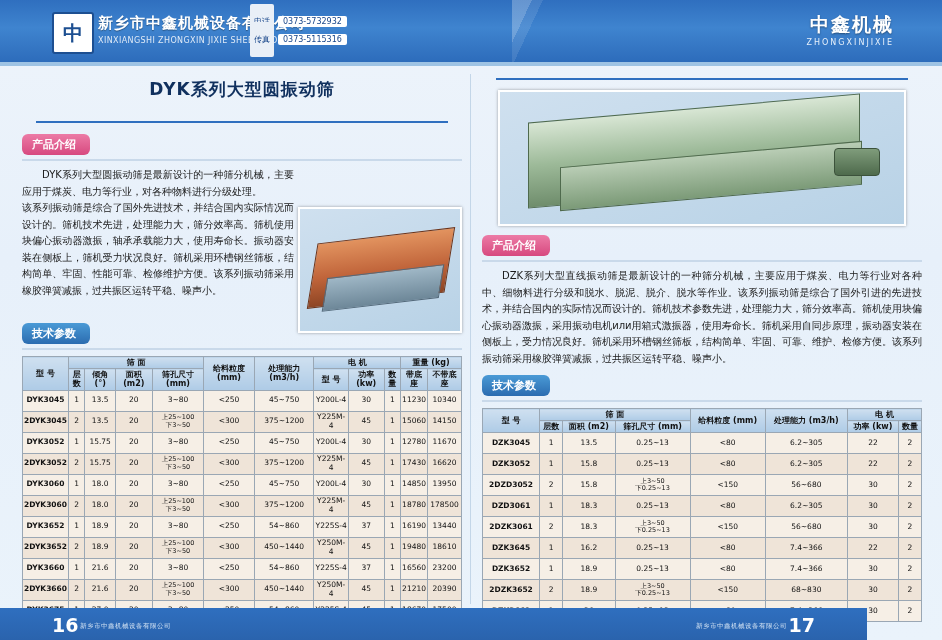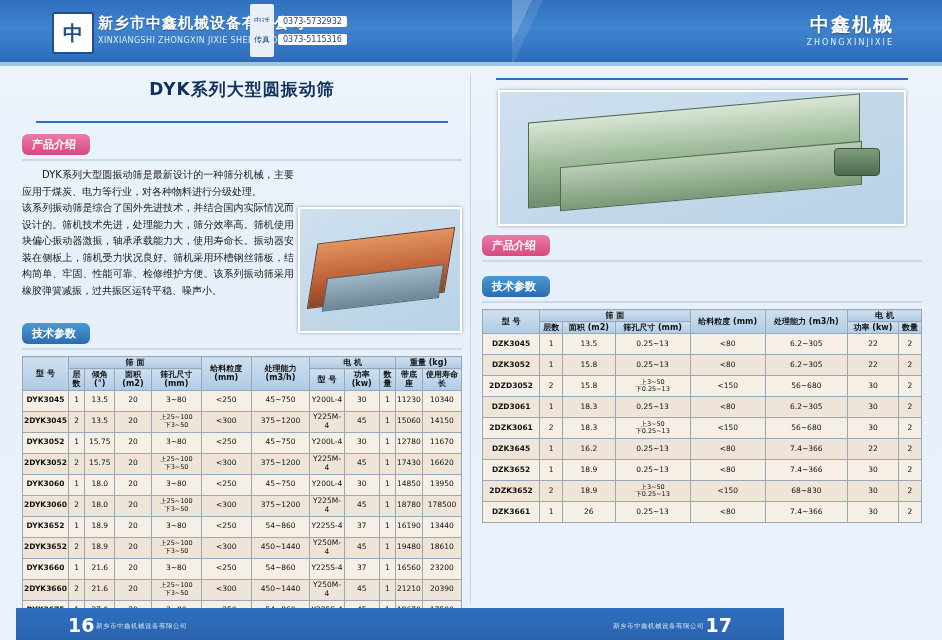--- a/index.html
+++ b/index.html
@@ -115,21 +115,21 @@
   }
   thead th{background:linear-gradient(180deg,#cfe0f0 0%,#aecbe6 100%);font-weight:bold;font-size:8px;}
   tbody tr:nth-child(odd) td{background:#f6efe6;}
   tbody tr:nth-child(even) td{background:#efe4d8;}
   tbody td.model{background:#e8dccb;font-weight:bold;}
   .tbl-left td{height:18px;}
   .tbl-right td{height:18px;}
   .sub{font-size:6.5px;line-height:1.1;}
   
   .footer{
-    position:absolute;left:16px;bottom:0;width:768px;height:32px;
+    position:absolute;left:0;bottom:0;width:867px;height:32px;
     background:linear-gradient(180deg,#2f6fbf 0%,#2a63ad 100%);
   }
   .pg{
     position:absolute;bottom:4px;color:#fff;font-size:19px;font-weight:bold;
   }
   .pg-l{left:52px;}
   .pg-r{right:52px;}
   .pg-sub{
     position:absolute;bottom:9px;color:#cfe0f2;font-size:6.5px;letter-spacing:.5px;
   }
@@ -195,21 +195,21 @@
         </tr>
         <tr>
           <th>层数</th>
           <th>倾角 (°)</th>
           <th>面积 (m2)</th>
           <th>筛孔尺寸 (mm)</th>
           <th>型 号</th>
           <th>功率 (kw)</th>
           <th>数量</th>
           <th>带底座</th>
-          <th>使用寿命长</th>
+          <th>不带底座</th>
         </tr>
       </thead>
       <tbody id="left-body">
           <tr>
             <td class="model">DYK3045</td>
             <td>1</td>
             <td>13.5</td>
             <td>20</td>
             <td>3~80</td>
             <td>&lt;250</td>
@@ -382,20 +382,21 @@
     <div class="title-rule"></div>
 
     <div class="photo photo-r">
       <div class="machine-b"></div>
       <div class="machine-b2"></div>
       <div class="motor"></div>
     </div>
 
     <div class="sec-tab">产品介绍</div>
     <div class="sec-underline"></div>
+    <div class="body-text">DZK系列大型直线振动筛是最新设计的一种筛分机械，主要应用于煤炭、电力等行业对各种中、细物料进行分级和脱水、脱泥、脱介、脱水等作业。该系列振动筛是综合了国外引进的先进技术，并结合国内的实际情况而设计的。筛机技术参数先进，处理能力大，筛分效率高。筛机使用块偏心振动器激振，采用振动电机или用箱式激振器，使用寿命长。筛机采用自同步原理，振动器安装在侧板上，受力情况良好。筛机采用环槽钢丝筛板，结构简单、牢固、可靠、维护、检修方便。该系列振动筛采用橡胶弹簧减振，过共振区运转平稳、噪声小。</div>
 
     <div class="sec-tab blue" style="margin-top:8px;">技术参数</div>
     <div class="sec-underline"></div>
 
     <table class="tbl-right">
       <thead>
         <tr>
           <th rowspan="2">型 号</th>
           <th colspan="3">筛 面</th>
           <th rowspan="2">给料粒度 (mm)</th>

